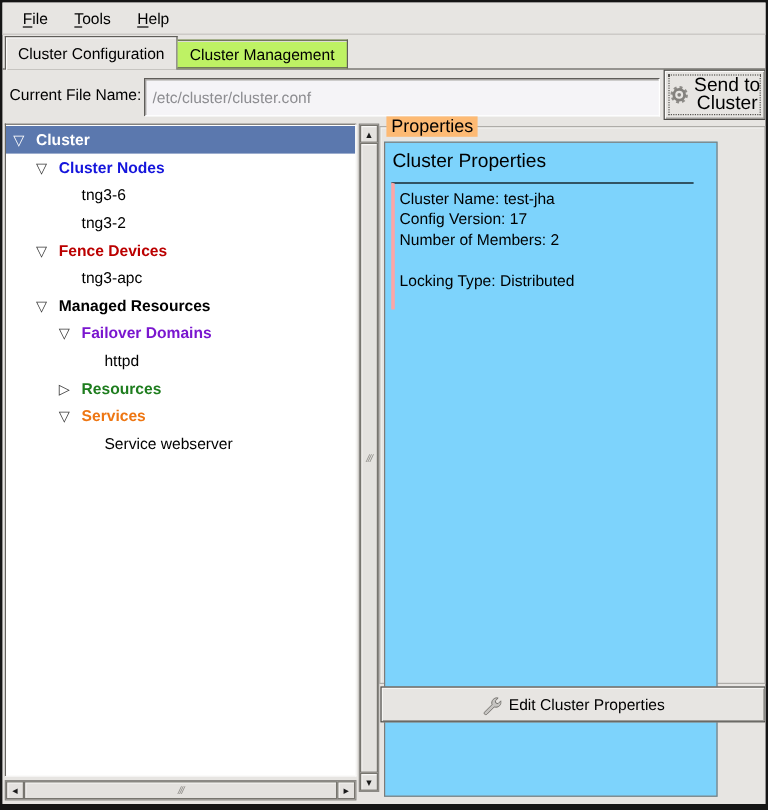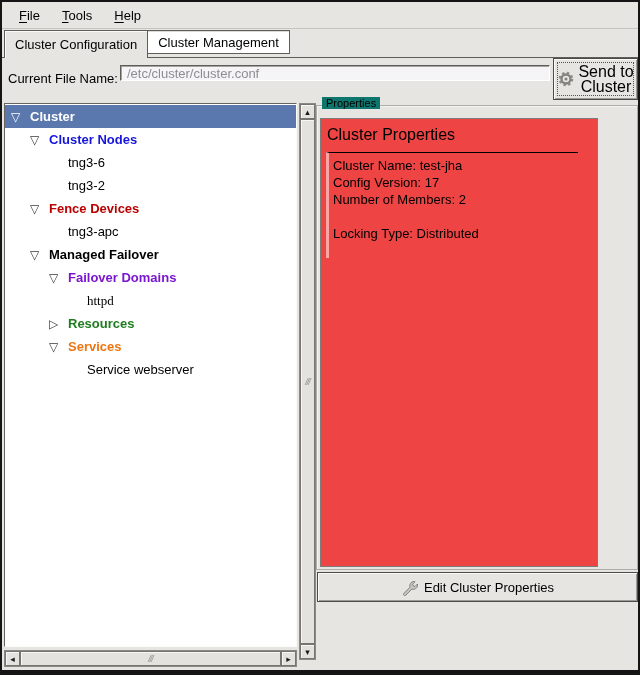--- a/index.html
+++ b/index.html
@@ -12,29 +12,29 @@
     overflow: hidden;
   }
   
   .menubar { position:absolute; left:0; top:0; width:100%; height:27px;
     display:flex; align-items:center; padding-left:6px;
     border-bottom:1px solid #c6c4c0; background:#e7e5e2; }
   .menu-item { padding:4px 11px; cursor:default; }
   .menu-item u { text-underline-offset: 2px; }
   
   .page-top-line { position:absolute; left:0; top:55px; width:100%; height:1px; background:#5f5d59; z-index:1; }
-  .tabs { position:absolute; left:2px; top:28px; display:flex; align-items:flex-start; z-index:2; }
+  .tabs { position:absolute; left:2px; top:28px; display:flex; align-items:flex-end; z-index:2; }
   .tab { border:1px solid #5f5d59; padding:0 10px; display:flex; align-items:center; white-space:nowrap; }
   .tab.active { height:28px; background:#e7e5e2; border-bottom:none;
     box-shadow: inset 1px 1px 0 #fbfaf9; }
-  .tab.inactive { height:24px; background:#ffffff; margin-bottom:1px; border-left:none;
+  .tab.inactive { height:24px; background:#bef264; margin-bottom:1px; border-left:none;
     box-shadow: inset 0 1px 0 #dddbd8; }
   
   .file-label { position:absolute; left:6px; top:69px; }
-  .file-entry { position:absolute; left:118px; top:63px; width:430px; height:16px;
+  .file-entry { position:absolute; left:118px; top:63px; width:430px; height:32px;
     background:#f5f4f7; color:#8d8d91; font-size:13px; font-family:"Liberation Sans",sans-serif;
     border:1px solid #5f5d59; border-bottom-color:#fff; border-right-color:#fff;
     box-shadow: inset 1px 1px 0 #a5a3a0; padding:0 6px; }
   .send-btn { position:absolute; left:551px; top:56px; width:85px; height:42px;
     background:#e7e5e2; border:1px solid #4d4b48; cursor:default;
     box-shadow: inset 1px 1px 0 #fbfaf9, inset -1px -1px 0 #9d9b97;
     display:flex; align-items:center; justify-content:center; gap:3px; }
   .send-btn .focus-ring { position:absolute; inset:3px; border:1px dotted #55534f; pointer-events:none; }
   .send-btn .btn-text { text-align:center; line-height:15px; font-size:16px; }
   
@@ -62,23 +62,23 @@
   .sb-thumb { position:absolute; background:#e4e2df; border:1px solid #77756f;
     box-shadow: inset 1px 1px 0 #f8f7f5;
     display:flex; align-items:center; justify-content:center; cursor:default; }
   .vscroll .sb-thumb { left:0; top:15px; bottom:15px; width:15px; }
   .hscroll .sb-thumb { top:0; left:15px; right:15px; height:15px; }
   .grip { color:#8f8d89; font-size:9px; letter-spacing:-1px; font-style:italic; }
   .vscroll .grip { transform:rotate(0deg); }
   
   .prop-frame { position:absolute; left:314px; top:103px; width:322px; height:465px;
     border:1px solid #aeaca8; box-shadow: inset 1px 1px 0 #f4f3f1; }
-  .prop-frame-label { position:absolute; left:5px; top:-9px; background:#0f766e; padding:0 4px; font-size:11px; }
-  .prop-white { position:absolute; left:3px; top:12px; width:278px; height:449px;
-    background:#ef4444; border:1px solid #7e7c78; overflow:hidden; }
+  .prop-frame-label { position:absolute; left:5px; top:-9px; background:#fdba74; padding:0 4px; font-size:15px; }
+  .prop-white { position:absolute; left:3px; top:12px; width:278px; height:546px;
+    background:#7dd3fc; border:1px solid #7e7c78; overflow:hidden; }
   .prop-title { font-size:16px; padding:7px 8px 4px 6px; }
   .prop-body { margin:4px 19px 0 5px; border-top:1px solid #000; border-left:3px solid #fca5a5;
     padding:4px 0 16px 4px; }
   .prop-line { font-size:13px; line-height:17px; min-height:17px; white-space:nowrap; }
   .edit-btn { position:absolute; left:315px; top:570px; width:321px; height:30px;
     background:#e7e5e2; border:1px solid #4d4b48;
     box-shadow: inset 1px 1px 0 #fbfaf9, inset -1px -1px 0 #9d9b97;
     display:flex; align-items:center; justify-content:center; gap:6px;
     font-size:13px; cursor:default; }
   .icon-svg { display:block; }
@@ -135,29 +135,29 @@
         <div class="tree-row" style="padding-left: 25px;">
           <span class="expander">▽</span>
           <span class="tree-label" style="color: rgb(187, 0, 0); font-weight: bold;">Fence Devices</span>
         </div>
         <div class="tree-row" style="padding-left: 44px;">
           <span class="expander"></span>
           <span class="tree-label" style="color: rgb(0, 0, 0);">tng3-apc</span>
         </div>
         <div class="tree-row" style="padding-left: 25px;">
           <span class="expander">▽</span>
-          <span class="tree-label" style="color: rgb(0, 0, 0); font-weight: bold;">Managed Failover</span>
+          <span class="tree-label" style="color: rgb(0, 0, 0); font-weight: bold;">Managed Resources</span>
         </div>
         <div class="tree-row" style="padding-left: 44px;">
           <span class="expander">▽</span>
           <span class="tree-label" style="color: rgb(122, 22, 207); font-weight: bold;">Failover Domains</span>
         </div>
         <div class="tree-row" style="padding-left: 63px;">
           <span class="expander"></span>
-          <span class="tree-label" style="color: rgb(0, 0, 0); font-family: Liberation Serif, serif;">httpd</span>
+          <span class="tree-label" style="color: rgb(0, 0, 0);">httpd</span>
         </div>
         <div class="tree-row" style="padding-left: 44px;">
           <span class="expander">▷</span>
           <span class="tree-label" style="color: rgb(30, 125, 30); font-weight: bold;">Resources</span>
         </div>
         <div class="tree-row" style="padding-left: 44px;">
           <span class="expander">▽</span>
           <span class="tree-label" style="color: rgb(238, 118, 18); font-weight: bold;">Services</span>
         </div>
         <div class="tree-row" style="padding-left: 63px;">

